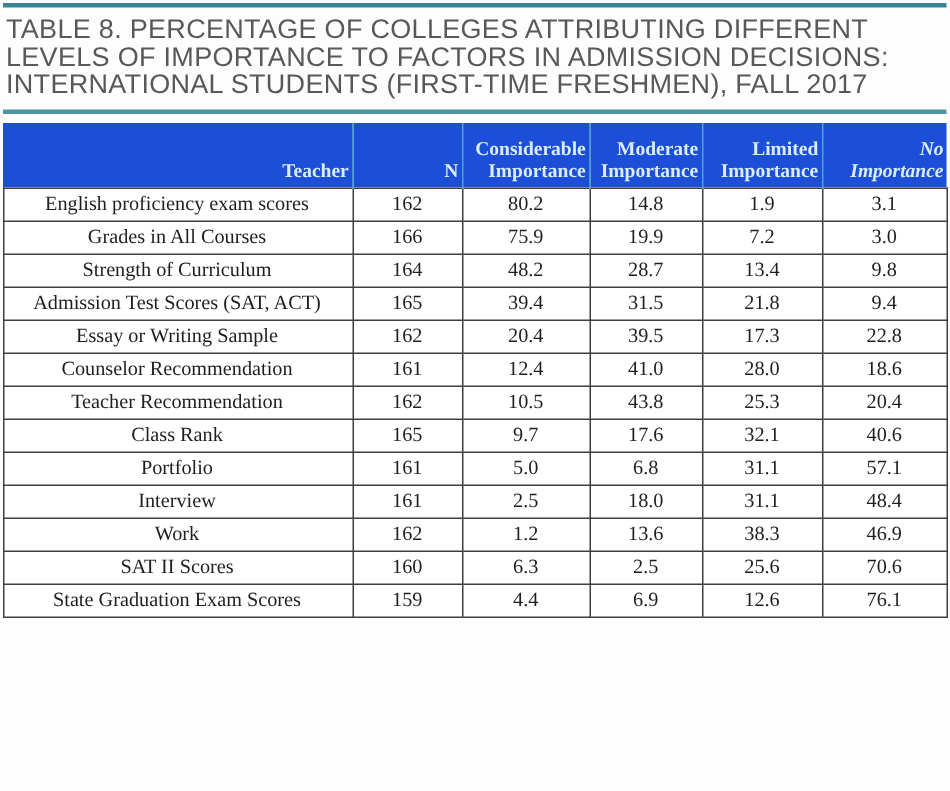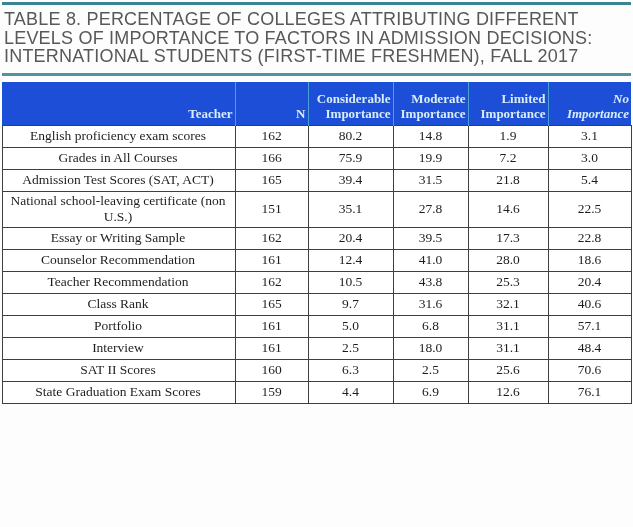--- a/index.html
+++ b/index.html
@@ -107,38 +107,38 @@
     <tr>
       <td class="factor">Grades in All Courses</td>
       <td>166</td>
       <td>75.9</td>
       <td>19.9</td>
       <td>7.2</td>
       <td>3.0</td>
     </tr>
 
 
+    <tr>
+      <td class="factor">Strength of Curriculum</td>
+      <td>164</td>
+      <td>48.2</td>
+      <td>28.7</td>
+      <td>13.4</td>
+      <td>9.8</td>
+    </tr>
 
     <tr>
       <td class="factor">Admission Test Scores (SAT, ACT)</td>
       <td>165</td>
       <td>39.4</td>
       <td>31.5</td>
       <td>21.8</td>
-      <td>5.4</td>
-    </tr>
-
-    <tr>
-      <td class="factor">National school-leaving certificate (non U.S.)</td>
-      <td>151</td>
-      <td>35.1</td>
-      <td>27.8</td>
-      <td>14.6</td>
-      <td>22.5</td>
-    </tr>
+      <td>9.4</td>
+    </tr>
+
 
     <tr>
       <td class="factor">Essay or Writing Sample</td>
       <td>162</td>
       <td>20.4</td>
       <td>39.5</td>
       <td>17.3</td>
       <td>22.8</td>
     </tr>
 
@@ -158,21 +158,21 @@
       <td>10.5</td>
       <td>43.8</td>
       <td>25.3</td>
       <td>20.4</td>
     </tr>
 
     <tr>
       <td class="factor">Class Rank</td>
       <td>165</td>
       <td>9.7</td>
-      <td>31.6</td>
+      <td>17.6</td>
       <td>32.1</td>
       <td>40.6</td>
     </tr>
 
 
 
     <tr>
       <td class="factor">Portfolio</td>
       <td>161</td>
       <td>5.0</td>
@@ -183,20 +183,28 @@
 
     <tr>
       <td class="factor">Interview</td>
       <td>161</td>
       <td>2.5</td>
       <td>18.0</td>
       <td>31.1</td>
       <td>48.4</td>
     </tr>
 
+    <tr>
+      <td class="factor">Work</td>
+      <td>162</td>
+      <td>1.2</td>
+      <td>13.6</td>
+      <td>38.3</td>
+      <td>46.9</td>
+    </tr>
 
     <tr>
       <td class="factor">SAT II Scores</td>
       <td>160</td>
       <td>6.3</td>
       <td>2.5</td>
       <td>25.6</td>
       <td>70.6</td>
     </tr>
 

